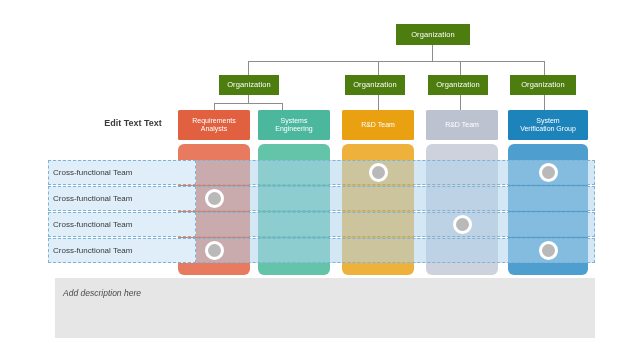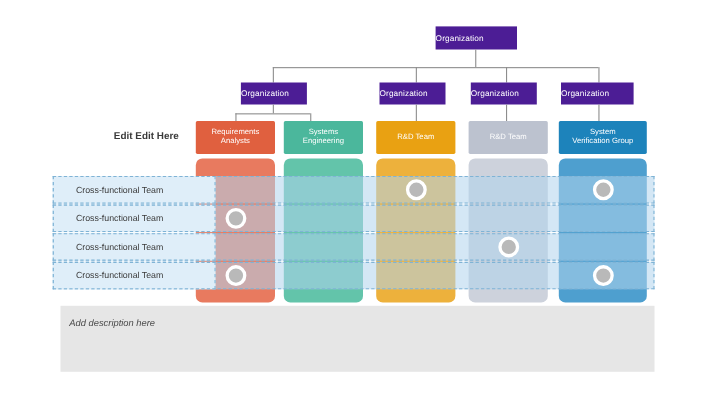--- a/index.html
+++ b/index.html
@@ -5,23 +5,23 @@
   html,body{margin:0;padding:0;}
   body{
     width:640px;height:360px;background:#ffffff;
     font-family:"Liberation Sans", sans-serif;
     overflow:hidden;position:relative;
   }
   #canvas{position:absolute;left:0;top:0;width:640px;height:360px;}
 
   
   .org-node{
-    position:absolute;background:#4c1d95;color:#ffffff;
+    position:absolute;background:#4d7c0f;color:#ffffff;
     font-size:7.5px;line-height:1;
-    display:flex;align-items:center;justify-content:flex-start;
+    display:flex;align-items:center;justify-content:center;
     text-align:center;letter-spacing:.1px;
   }
   
   .line{position:absolute;background:#8d8d8d;}
   .line.v{width:1px;}
   .line.h{height:1px;}
 
   
   .col-head{
     position:absolute;top:110px;height:30px;
@@ -41,21 +41,21 @@
   
   .row-band{
     position:absolute;left:48px;width:547px;height:25px;
     background:rgba(176,212,236,.55);
     border:1px dashed #7fb3d5;
     box-sizing:border-box;
   }
   .row-label{
     position:absolute;left:48px;width:148px;height:25px;
     display:flex;align-items:center;
-    box-sizing:border-box;padding-left:20px;
+    box-sizing:border-box;padding-left:4px;
     font-size:8px;color:#3a3a3a;
     background:#dfeef9;
     border:1px dashed #7fb3d5;
   }
 
   
   .marker{
     position:absolute;width:19px;height:19px;border-radius:50%;
     background:#b9b9b9;border:3px solid #ffffff;
     box-sizing:border-box;
@@ -108,21 +108,21 @@
 
   <div class="line v" style="left:248px;top:95px;height:8px;"></div>
   <div class="line h" style="left:214px;top:103px;width:68px;"></div>
   <div class="line v" style="left:214px;top:103px;height:7px;"></div>
   <div class="line v" style="left:282px;top:103px;height:7px;"></div>
 
   <div class="line v" style="left:378px;top:95px;height:15px;"></div>
   <div class="line v" style="left:460px;top:95px;height:15px;"></div>
   <div class="line v" style="left:544px;top:95px;height:15px;"></div>
 
-  <div id="edit-text">Edit Edit Here</div>
+  <div id="edit-text">Edit Text Text</div>
 
   <div class="col-head" style="left:178px;width:72px;background:#e0603f;">
     <div>
       <span>Requirements</span>
       <span>Analysts</span>
     </div>
   </div>
   <div class="col-head" style="left:258px;width:72px;background:#4bb79c;">
     <div>
       <span>Systems</span>

